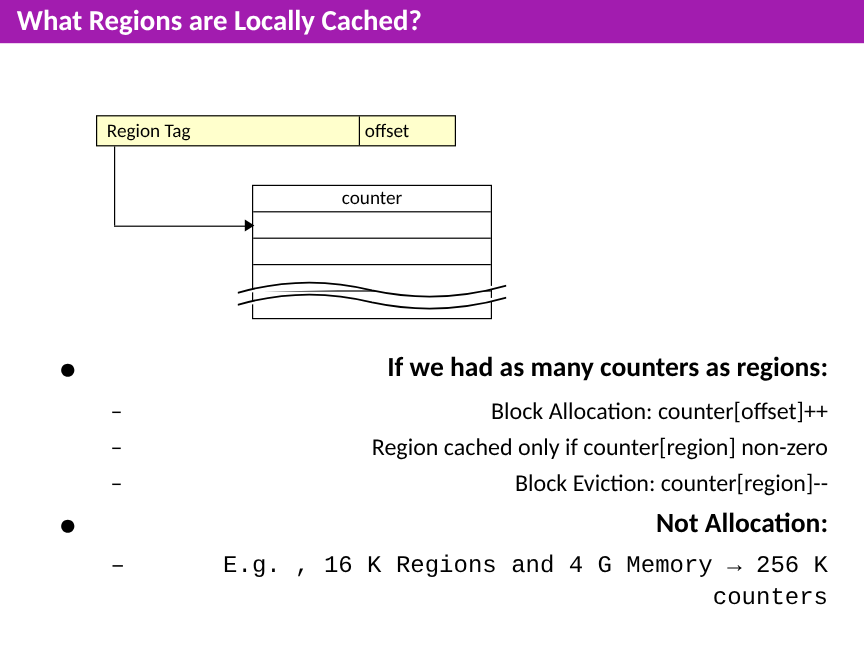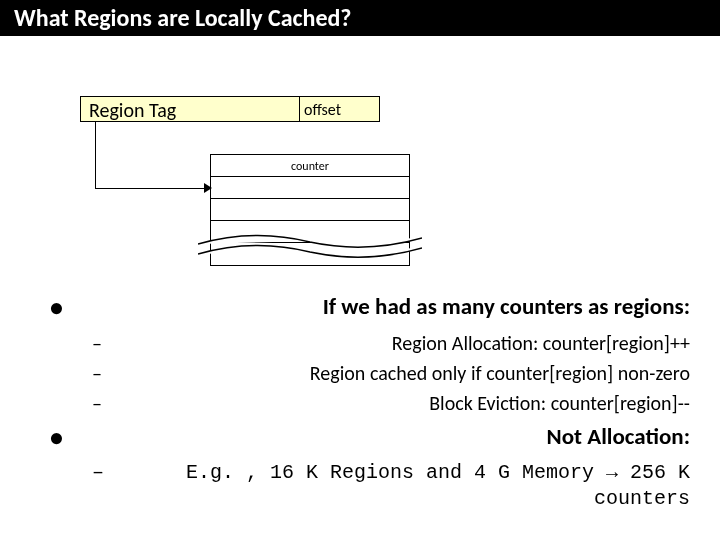--- a/index.html
+++ b/index.html
@@ -6,21 +6,21 @@
   body {
     width: 720px;
     height: 540px;
     font-family: "Segoe UI", Calibri, Arial, sans-serif;
     background: #fff;
     color: #000;
     overflow: hidden;
     position: relative;
   }
   .title-bar {
-    background: #000000;
+    background: #a21caf;
     color: #fff;
     font-weight: 700;
     font-size: 24px;
     padding: 4px 14px 6px 14px;
     height: 36px;
     line-height: 28px;
   }
   .diagram-area {
     position: relative;
     height: 250px;
@@ -33,21 +33,21 @@
     width: 300px;
     height: 26px;
     background: #ffffcc;
     border: 1px solid #000;
     display: flex;
     align-items: stretch;
   }
   .region-tag {
     flex: 1;
     padding: 2px 8px;
-    font-size: 20px;
+    font-size: 16px;
     line-height: 22px;
   }
   .offset-cell {
     width: 80px;
     border-left: 1px solid #000;
     text-align: left;
     font-size: 16px;
     line-height: 22px;
     padding: 2px 4px;
   }
@@ -55,21 +55,21 @@
     position: absolute;
     top: 118px;
     left: 210px;
     width: 200px;
     border: 1px solid #000;
   }
   .table-row {
     height: 22px;
     border-bottom: 1px solid #000;
     text-align: center;
-    font-size: 12px;
+    font-size: 16px;
     line-height: 22px;
   }
   .table-row:last-child { border-bottom: none; }
   .arrow-v {
     position: absolute;
     top: 86px;
     left: 95px;
     width: 1px;
     height: 66px;
     background: #000;
@@ -168,20 +168,20 @@
     <svg viewBox="0 0 224 18" preserveAspectRatio="none">
       <path d="M0 12 Q 56 -4 112 10 Q 168 22 224 6" stroke="#000" stroke-width="1.5" fill="#fff"></path>
     </svg>
   </div>
 
 </div>
 
 <div class="content">
 
   <div class="bullet-main">If we had as many counters as regions:</div>
-  <div class="bullet-sub">Region Allocation: counter[region]++</div>
+  <div class="bullet-sub">Block Allocation: counter[offset]++</div>
   <div class="bullet-sub">Region cached only if counter[region] non-zero</div>
   <div class="bullet-sub">Block Eviction: counter[region]--</div>
 
   <div class="bullet-main">Not Allocation:</div>
   <div class="bullet-sub arrow-glyph">E.g. , 16 K Regions and 4 G Memory → 256 K counters</div>
 
 </div>
 
 </body></html>

